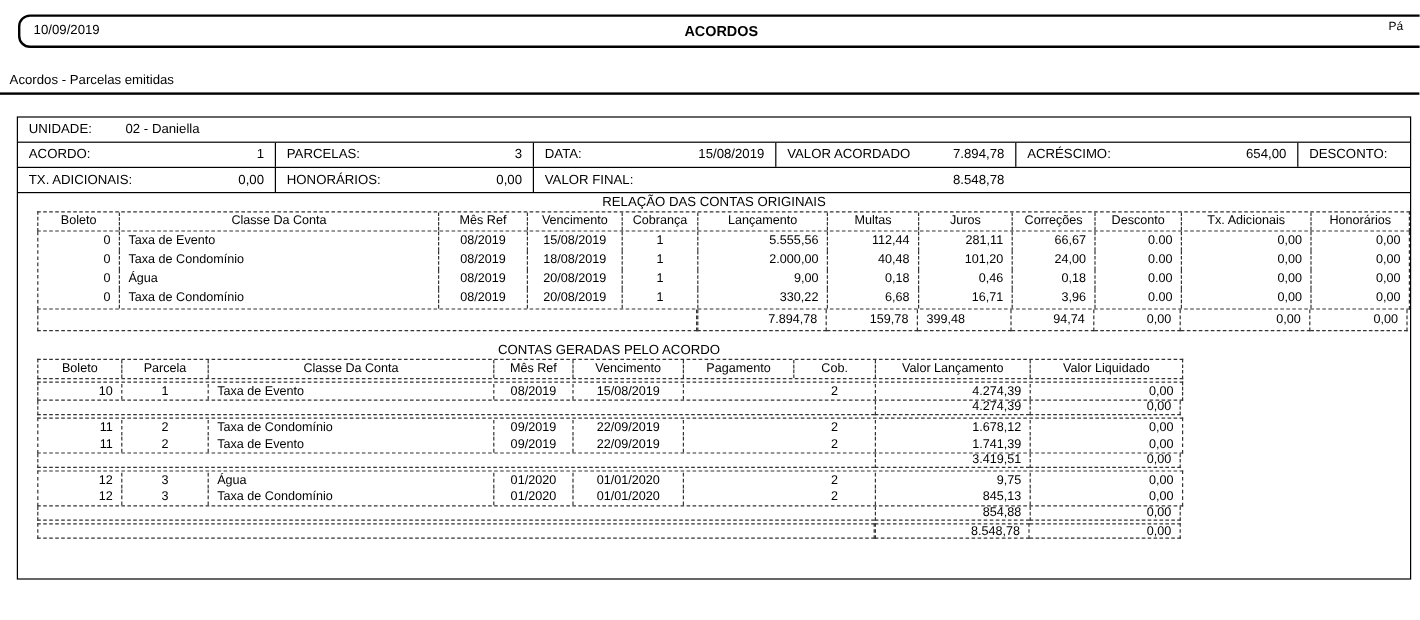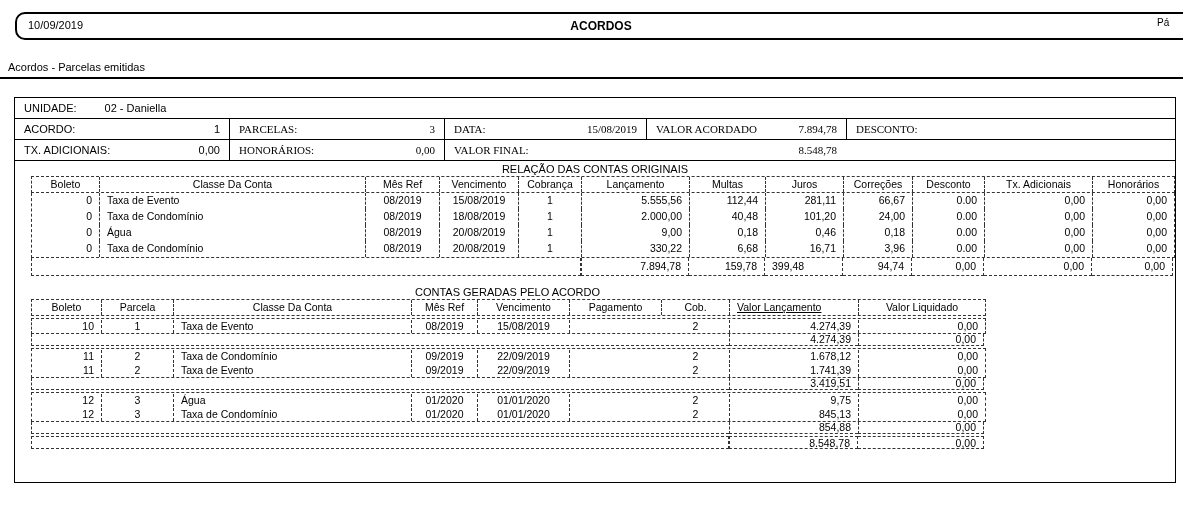--- a/index.html
+++ b/index.html
@@ -20,21 +20,21 @@
   .company { position:absolute; top:43px; left:0; width:1183px; text-align:center; font-weight:bold; font-size:12px; }
   .subttl  { position:absolute; top:61px; left:8px; font-size:11px; }
   .rule    { position:absolute; top:77px; left:0; width:1183px; height:2px; background:#000; }
   
   .content {
     position:absolute; top:97px; left:14px; width:1162px; height:386px;
     border:1px solid #000; font-size:11px; background:#fff;
   }
   .srow { display:flex; height:21px; line-height:20px; border-bottom:1px solid #000; }
   .scell { display:flex; justify-content:space-between; padding:0 9px; white-space:nowrap; overflow:hidden; }
-  .scell + .scell { border-left:1px solid #000;font-family:Liberation Serif, serif; }
+  .scell + .scell { border-left:1px solid #000; }
   .scell.grow { flex:1; }
   .ucell { display:flex; padding:0 9px; gap:28px; white-space:nowrap; }
   
   .sect { font-size:11px; text-align:center; white-space:nowrap; }
   .t1-title { margin-top:2px; height:13px; line-height:13px; }
   .t2-title { width:953px; margin-left:16px; margin-top:9px; height:14px; line-height:14px; }
   
   .tbl { margin-left:16px; font-size:10.5px; }
   .trow { display:flex; }
   .cell { padding:0 7px; white-space:nowrap; overflow:hidden; }
@@ -102,20 +102,24 @@
       <span>3</span>
     </div>
     <div class="scell" style="width:202px">
       <span>DATA:</span>
       <span>15/08/2019</span>
     </div>
     <div class="scell" style="width:200px">
       <span>VALOR ACORDADO</span>
       <span>7.894,78</span>
     </div>
+    <div class="scell" style="width:235px">
+      <span>ACRÉSCIMO:</span>
+      <span>654,00</span>
+    </div>
     <div class="scell grow">
       <span>DESCONTO:</span>
       <span></span>
     </div>
   </div>
 
   <div class="srow">
     <div class="scell" style="width:214px">
       <span>TX. ADICIONAIS:</span>
       <span>0,00</span>
@@ -220,21 +224,21 @@
   <div class="sect t2-title">CONTAS GERADAS PELO ACORDO</div>
   <div id="table2" class="tbl">
       <div class="trow t2h">
         <div class="cell" style="width: 70px; text-align: center;">Boleto</div>
         <div class="cell" style="width: 72px; text-align: center;">Parcela</div>
         <div class="cell" style="width: 238px; text-align: center;">Classe Da Conta</div>
         <div class="cell" style="width: 66px; text-align: center;">Mês Ref</div>
         <div class="cell" style="width: 92px; text-align: center;">Vencimento</div>
         <div class="cell" style="width: 92px; text-align: center;">Pagamento</div>
         <div class="cell" style="width: 68px; text-align: center;">Cob.</div>
-        <div class="cell" style="width: 129px; text-align: left; text-decoration: underline;">Valor Lançamento</div>
+        <div class="cell" style="width: 129px; text-align: center;">Valor Lançamento</div>
         <div class="cell" style="width: 126px; text-align: center;">Valor Liquidado</div>
       </div>
       <div class="t2g">
         <div class="trow t2r">
           <div class="cell" style="width: 70px; text-align: right;">10</div>
           <div class="cell" style="width: 72px; text-align: center;">1</div>
           <div class="cell" style="width: 238px; text-align: left;">Taxa de Evento</div>
           <div class="cell" style="width: 66px; text-align: center;">08/2019</div>
           <div class="cell" style="width: 92px; text-align: center;">15/08/2019</div>
           <div class="cell" style="width: 92px; text-align: center;"></div>

